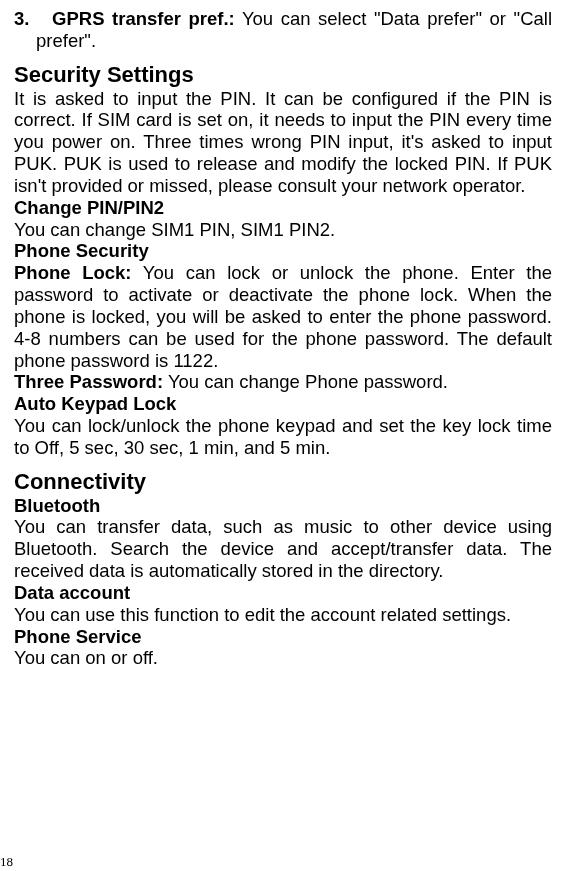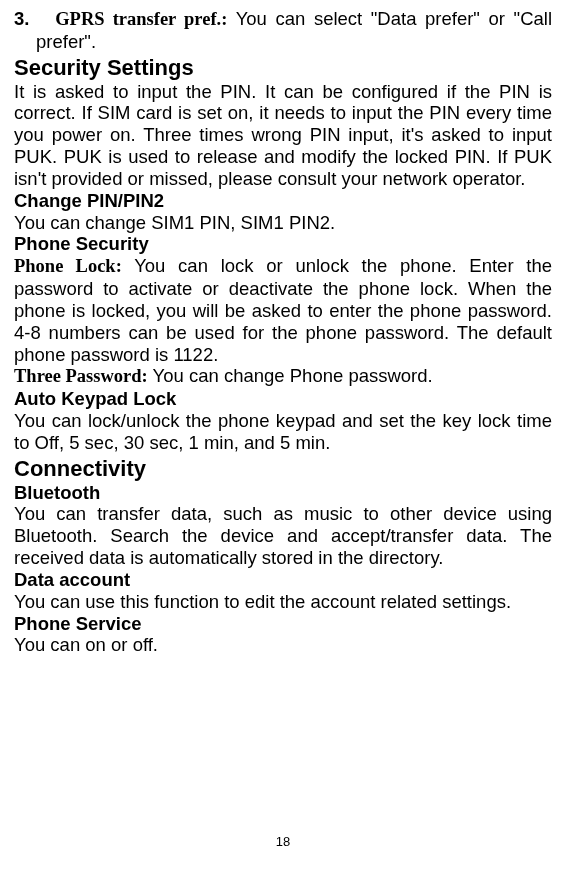--- a/index.html
+++ b/index.html
@@ -10,31 +10,32 @@
       font-family: Arial, Helvetica, sans-serif;
       font-size: 18.5px;
       line-height: 1.18;
       color: #000;
       padding: 8px 14px 0 14px;
       position: relative;
     }
     .content { text-align: justify; }
     .num-item { margin-left: 22px; text-indent: -22px; }
     .num-item .num { font-weight: bold; }
-    .h1 { font-weight: bold; font-size: 22px; margin-top: 2px; margin-bottom: 0; }
+    .h1 { font-weight: bold; font-size: 22px; margin-top: 10px; margin-bottom: 0; }
     .h2 { font-weight: bold; font-size: 20px; margin-top: 0; }
     .h3 { font-weight: bold; font-size: 18.5px; }
     .para { }
-    .bold-run { font-weight: bold; font-family: Liberation Serif, serif; }
+    .bold-run { font-weight: bold; }
     .page-num {
       position: absolute;
-      bottom: 22px;
+      bottom: 2px;
       left: 0; right: 0;
-      text-align: center;
+      text-align: left;
       font-size: 13px;
+      font-family: Liberation Serif, serif;
     }
   </style>
 </head>
 <body>
 
 <div class="content">
 
   <div class="num-item para">
     <span class="num">3.</span>
     <span>&nbsp;&nbsp;</span><span class="bold-run">GPRS transfer pref.:</span><span> You can select "Data prefer" or "Call prefer".</span>

